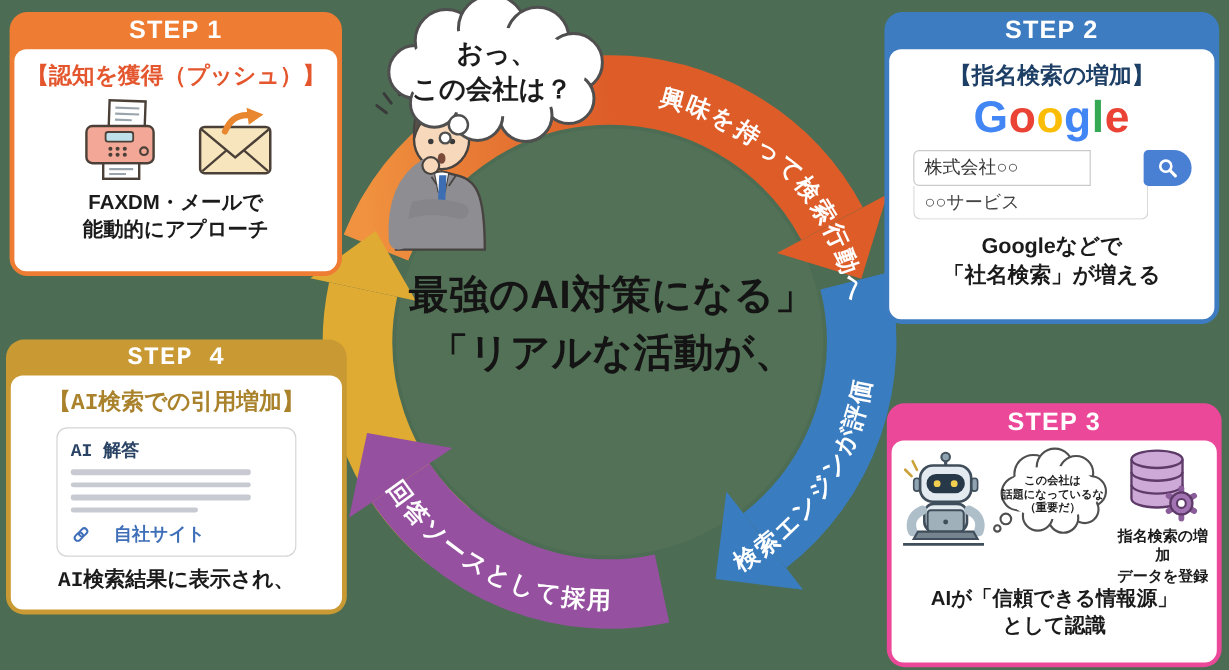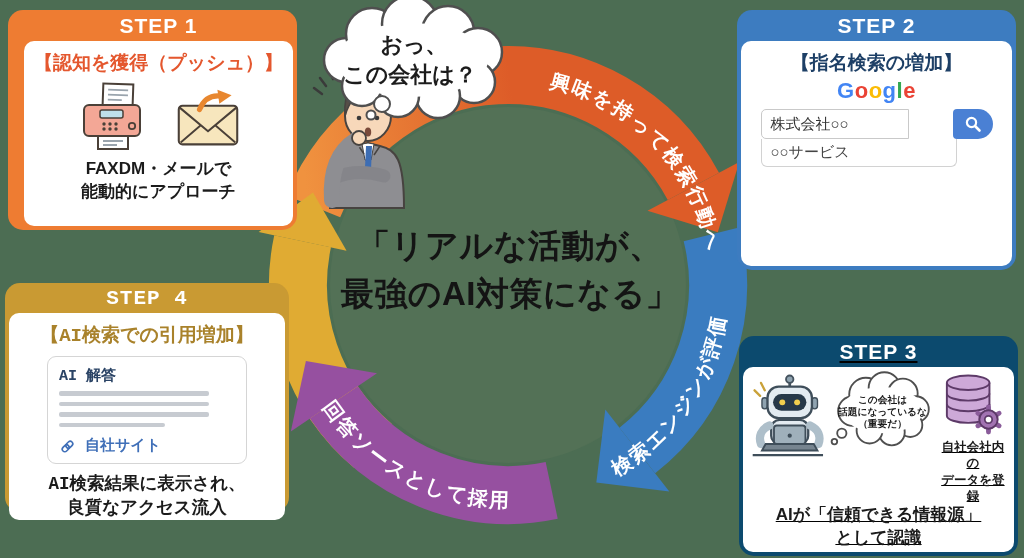--- a/index.html
+++ b/index.html
@@ -18,21 +18,21 @@
   .card{position:absolute;display:flex;flex-direction:column;border-radius:15px;z-index:3;}
   .card-header{color:#fff;font-weight:bold;font-size:21px;text-align:center;padding:4px 0 3px;letter-spacing:1px;}
   .card-body{background:#fff;border-radius:10px;margin:0 4px 4px;flex:1;display:flex;flex-direction:column;align-items:center;}
   .card-title{font-weight:bold;font-size:19px;margin-top:9px;white-space:nowrap;}
   .card-caption{font-weight:bold;font-size:17px;color:#1b1b1b;text-align:center;line-height:1.35;margin-top:4px;}
   
   #step1{left:8px;top:10px;width:277px;height:220px;}
   .icon-row{display:flex;gap:28px;margin-top:6px;align-items:center;}
   
   #step2{left:737px;top:10px;width:279px;height:260px;}
-  .google-logo{font-size:22px;font-weight:bold;margin-top:3px;letter-spacing:0.5px;line-height:1.05;}
+  .google-logo{font-size:37px;font-weight:bold;margin-top:3px;letter-spacing:0.5px;line-height:1.05;}
   .search-wrap{width:232px;margin-top:7px;}
   .search-row{display:flex;height:30px;gap:44px;}
   .search-box{flex:1;background:#fff;border:1.5px solid #c9c9c9;border-radius:5px 0 0 5px;
     display:flex;align-items:center;padding:0 9px;font-size:15px;color:#333;}
   .search-btn{width:40px;background:#4a80d4;border:none;border-radius:4px 15px 15px 4px;
     display:flex;align-items:center;justify-content:center;cursor:pointer;}
   .suggest-box{width:176px;background:#fff;border:1.5px solid #d2d2d2;border-top:none;
     border-radius:0 0 6px 6px;padding:4px 9px;font-size:15px;color:#444;}
   
   #step3{left:739px;top:336px;width:279px;height:220px;}
@@ -40,21 +40,21 @@
   .s3-row{display:flex;align-items:flex-start;width:100%;padding:2px 6px 0;box-sizing:border-box;}
   .db-col{display:flex;flex-direction:column;align-items:center;margin-top:4px;}
   .db-caption{font-size:12.5px;font-weight:bold;color:#1b1b1b;text-align:center;line-height:1.3;margin-top:2px;}
   #step3 .card-caption{margin-top:0;}
   
   #step4{left:5px;top:283px;width:284px;height:229px;}
   .ai-box{width:176px;border:1.5px solid #d5d5d5;border-radius:9px;margin-top:8px;
     padding:9px 11px 8px;display:flex;flex-direction:column;align-items:flex-start;background:#fff;}
   .ai-box-title{font-size:15px;font-weight:bold;color:#2a4365;}
   .ai-bar{height:4.5px;background:#c7cbd1;border-radius:2px;margin-top:6px;}
-  .ai-link{display:flex;align-items:flex-end;gap:9px;margin-top:9px;font-size:15px;font-weight:bold;color:#3f6fb8;}
+  .ai-link{display:flex;align-items:center;gap:19px;margin-top:9px;font-size:15px;font-weight:bold;color:#3f6fb8;}
 </style>
 </head>
 <body style="background: rgb(76, 109, 83);">
 
 <svg id="cycle-svg" width="1024" height="558" viewBox="0 0 1024 558">
   <defs>
     <linearGradient id="orangeGrad" gradientUnits="userSpaceOnUse" x1="310" y1="220" x2="700" y2="170">
       <stop id="grad-start" offset="0" stop-color="#f0923f"></stop>
       <stop id="grad-end" offset="0.55" stop-color="#dd5c28"></stop>
     </linearGradient>
@@ -117,25 +117,25 @@
     </g>
     <ellipse cx="412" cy="60" rx="76" ry="37" fill="#ffffff"></ellipse>
     <text x="414" y="52" text-anchor="middle" font-size="22" font-weight="bold" fill="#1c1c1c">おっ、</text>
     <text x="410" y="82" text-anchor="middle" font-size="22" font-weight="bold" fill="#1c1c1c">この会社は？</text>
     <circle cx="382" cy="104" r="8" fill="#ffffff" stroke="#4f4f4f" stroke-width="2"></circle>
     <circle cx="371" cy="115" r="4.5" fill="#ffffff" stroke="#4f4f4f" stroke-width="2"></circle>
   </g>
 </svg>
 
 <div class="center-quote">
+  <div>最強のAI対策になる」</div>
   <div>「リアルな活動が、</div>
-  <div>最強のAI対策になる」</div>
-</div>
-
-<div class="card" id="step1" style="background: rgb(238, 124, 50); padding-left: 12px;">
+</div>
+
+<div class="card" id="step1" style="background: rgb(238, 124, 50);">
   <div class="card-header">STEP 1</div>
   <div class="card-body">
     <div class="card-title" style="color: rgb(228, 87, 46);">【認知を獲得（プッシュ）】</div>
     <div class="icon-row">
       <svg width="70" height="72" viewBox="0 0 70 72">
         <g transform="rotate(2 40 12)">
           <rect x="26" y="2" width="30" height="22" fill="#fff" stroke="#4a4038" stroke-width="2"></rect>
           <path d="M31,8 h20 M31,13 h20 M31,18 h14" stroke="#9aa4ad" stroke-width="1.8"></path>
         </g>
         <rect x="7" y="23" width="56" height="31" rx="5" fill="#f3a796" stroke="#4a4038" stroke-width="2"></rect>
@@ -177,24 +177,28 @@
         <div class="search-box">株式会社○○</div>
         <button class="search-btn">
           <svg width="18" height="18" viewBox="0 0 18 18">
             <circle cx="7.5" cy="7.5" r="4.6" fill="none" stroke="#fff" stroke-width="2.2"></circle>
             <path d="M11,11 L15.5,15.5" stroke="#fff" stroke-width="2.6" stroke-linecap="round"></path>
           </svg>
         </button>
       </div>
       <div class="suggest-box">○○サービス</div>
     </div>
-  </div>
-</div>
-
-<div class="card" id="step3" style="background: #0c4a6e; text-decoration: underline;">
+    <div class="card-caption" style="font-size:18px;margin-top:10px;">
+      <div>Googleなどで</div>
+      <div>「社名検索」が増える</div>
+    </div>
+  </div>
+</div>
+
+<div class="card" id="step3" style="background: #ec4899;">
   <div class="card-header">STEP 3</div>
   <div class="card-body">
     <div class="s3-row">
       <svg width="84" height="100" viewBox="0 0 84 102">
         <path d="M6,20 L12,26 M13,12 L17,20" stroke="#caa23a" stroke-width="2.5" stroke-linecap="round"></path>
         <line x1="44" y1="10" x2="44" y2="18" stroke="#44525e" stroke-width="3"></line>
         <circle cx="44" cy="8" r="4" fill="#8fa3b0" stroke="#44525e" stroke-width="2"></circle>
         <rect x="14" y="28" width="6" height="12" rx="3" fill="#8fa3b0" stroke="#3f4e5a" stroke-width="1.5"></rect>
         <rect x="68" y="28" width="6" height="12" rx="3" fill="#8fa3b0" stroke="#3f4e5a" stroke-width="1.5"></rect>
         <rect x="20" y="16" width="48" height="34" rx="12" fill="#e3ebf1" stroke="#3f4e5a" stroke-width="2.5"></rect>
@@ -235,21 +239,21 @@
             <g stroke="#8a5c9a" stroke-width="5" stroke-linecap="round">
               <line x1="47" y1="35" x2="47" y2="61"></line>
               <line x1="36" y1="41.5" x2="58" y2="54.5"></line>
               <line x1="36" y1="54.5" x2="58" y2="41.5"></line>
             </g>
             <circle cx="47" cy="48" r="9.5" fill="#a273b2" stroke="#5d3a68" stroke-width="2"></circle>
             <circle cx="47" cy="48" r="3.8" fill="#ffffff" stroke="#5d3a68" stroke-width="1.8"></circle>
           </g>
         </svg>
         <div class="db-caption">
-          <div>自社会社内の</div>
+          <div>指名検索の増加</div>
           <div>データを登録</div>
         </div>
       </div>
     </div>
     <div class="card-caption">
       <div>AIが「信頼できる情報源」</div>
       <div>として認識</div>
     </div>
   </div>
 </div>
@@ -269,16 +273,15 @@
           <g transform="rotate(-45 10 10)" fill="none" stroke="#3f6fb8" stroke-width="1.9">
             <rect x="2.5" y="7" width="9" height="6" rx="3"></rect>
             <rect x="8.5" y="7" width="9" height="6" rx="3"></rect>
           </g>
         </svg>
         <span>自社サイト</span>
       </div>
     </div>
     <div class="card-caption" style="margin-top:9px;font-size:17.5px;">
       <div>AI検索結果に表示され、</div>
-      <div>良質なアクセス流入</div>
     </div>
   </div>
 </div>
 
 </body></html>

